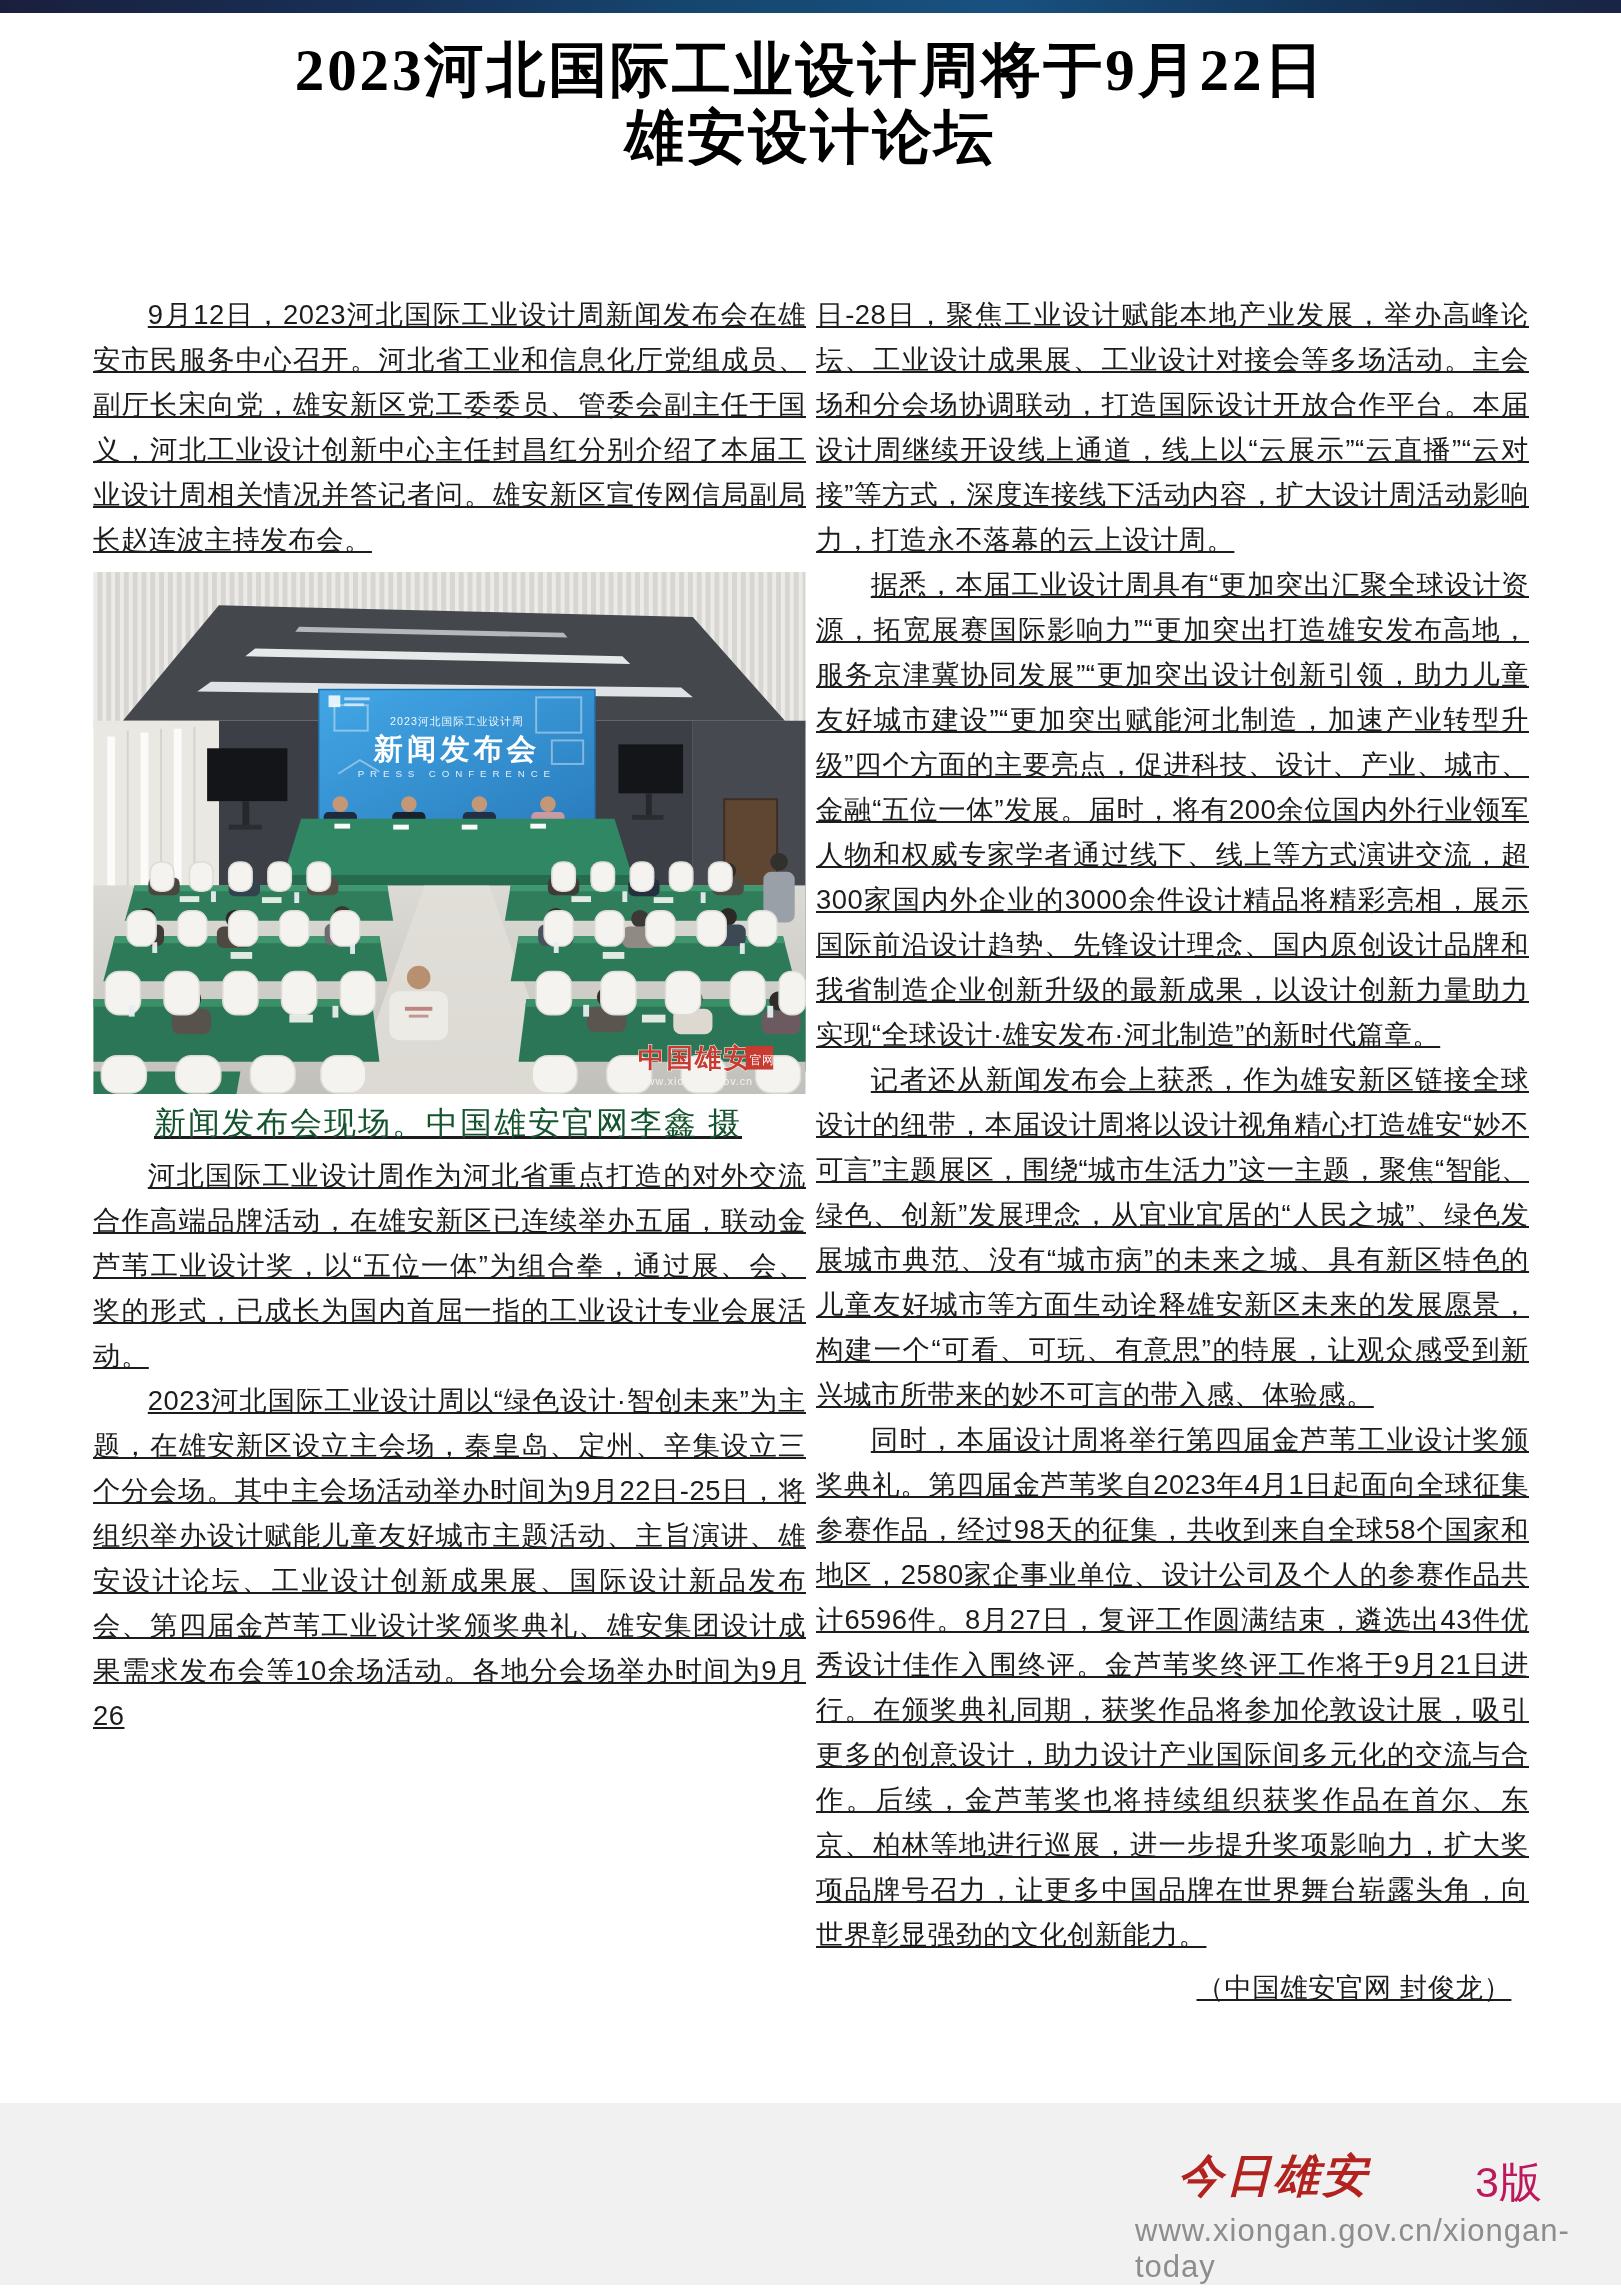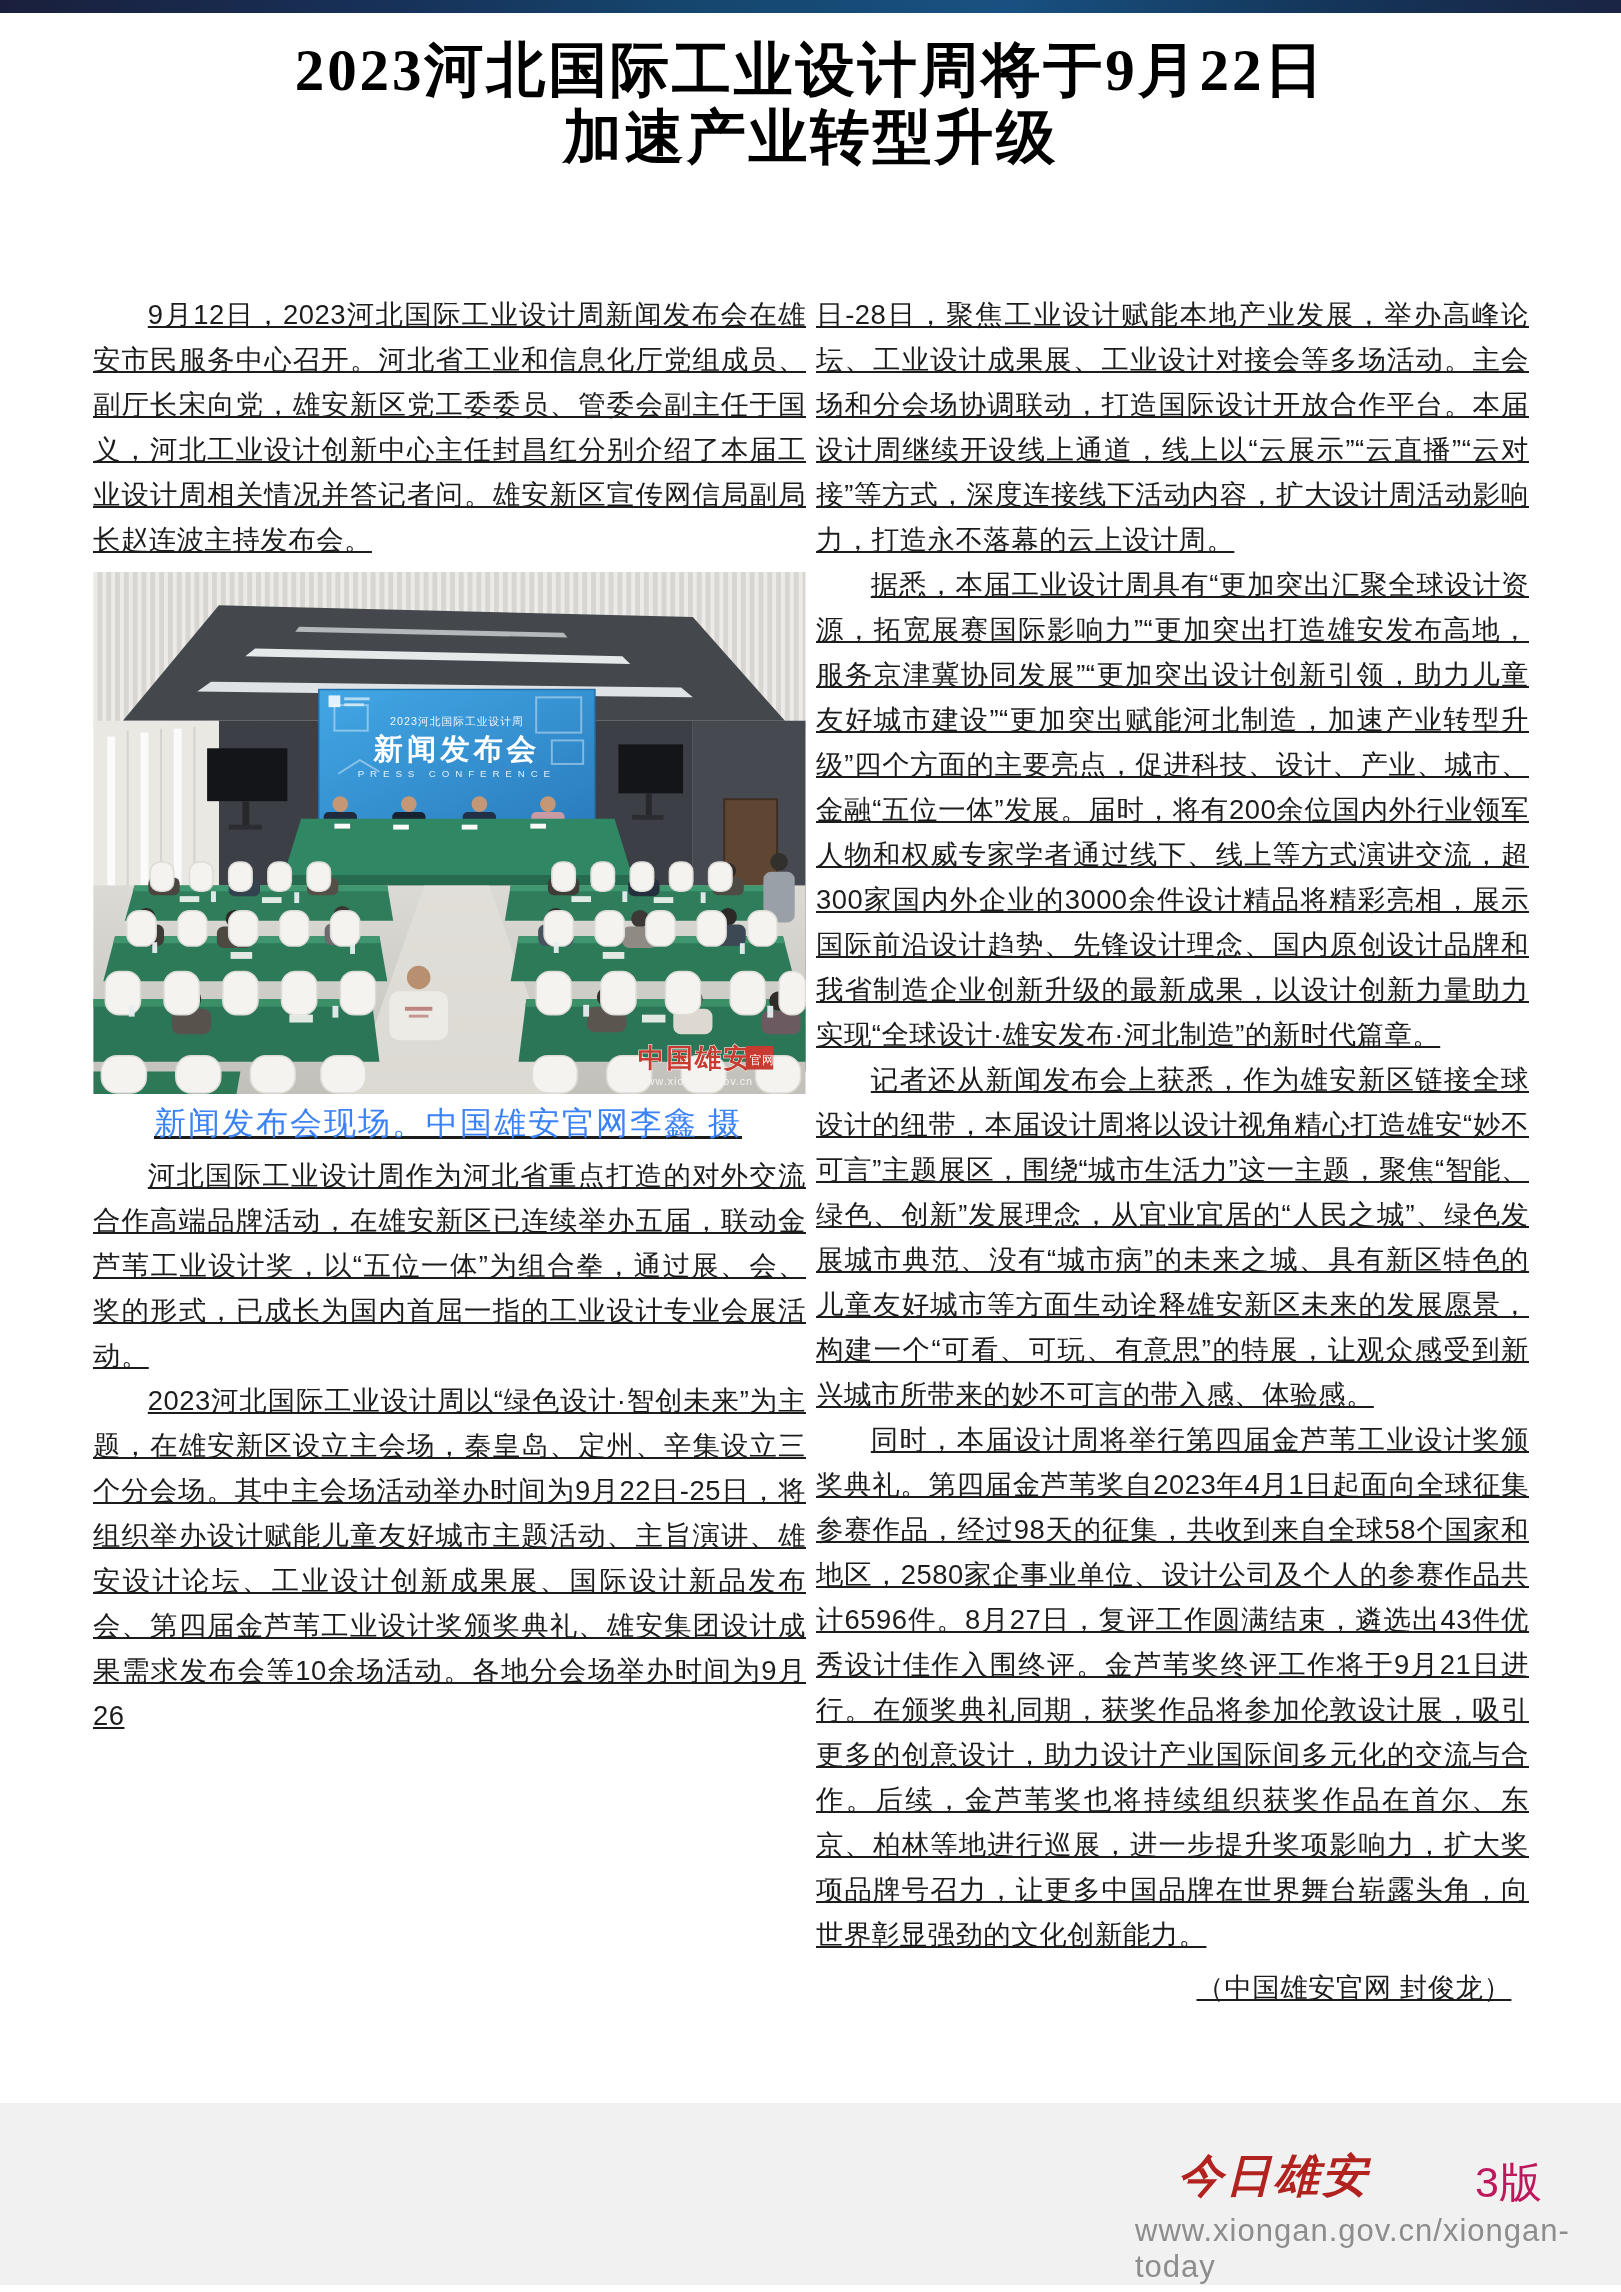--- a/index.html
+++ b/index.html
@@ -23,21 +23,21 @@
   }
   .col-left  { left:93px; }
   .col-right { left:816px; }
   .col p { margin:0; text-indent:2em; }
   .col p.no-indent { text-indent:0; }
   .col p.byline { text-indent:0; text-align:right; padding-right:17.6px; margin-top:7.8px; }
   figure.photo-block { margin:9.8px 0 0 0;border-radius:32px; }
   svg.photo { display:block; width:713px; height:522px; }
   .caption {
     font-family:"Liberation Serif", serif; font-size:32px; line-height:41px;
-    color:#3b82f6; padding:8.8px 0 9.8px 61px; letter-spacing:2px;
+    color:#14532d; padding:8.8px 0 9.8px 61px; letter-spacing:2px;
   }
   .photo-svg-text { font-family:"Liberation Sans", sans-serif; }
   .footer {
     position:absolute; left:0; top:2103px; width:1621px; height:182px;
     background:#f1f1f2;
   }
   .footer-brand {
     position:absolute; left:1135px; top:43px;
     font-family:"Liberation Serif", serif; font-style:italic; font-weight:bold;
     font-size:45px; color:#b2231f; letter-spacing:2.9px;margin-left:43px;
@@ -53,21 +53,21 @@
 </style>
 </head>
 <body>
 
 <div class="page">
 
   <div class="topbar"></div>
 
   <div class="title">
     <div>2023河北国际工业设计周将于9月22日</div>
-    <div>加速产业转型升级</div>
+    <div>雄安设计论坛</div>
   </div>
 
   <div class="col col-left">
     <p>9月12日，2023河北国际工业设计周新闻发布会在雄安市民服务中心召开。河北省工业和信息化厅党组成员、副厅长宋向党，雄安新区党工委委员、管委会副主任于国义，河北工业设计创新中心主任封昌红分别介绍了本届工业设计周相关情况并答记者问。雄安新区宣传网信局副局长赵连波主持发布会。</p>
 
     <figure class="photo-block">
       <svg class="photo" viewBox="0 0 727 533" style="font-size:28px">
         <defs>
           <linearGradient id="screenGrad" x1="0" y1="0" x2="1" y2="1">
             <stop offset="0" stop-color="#43a7e5"></stop>

